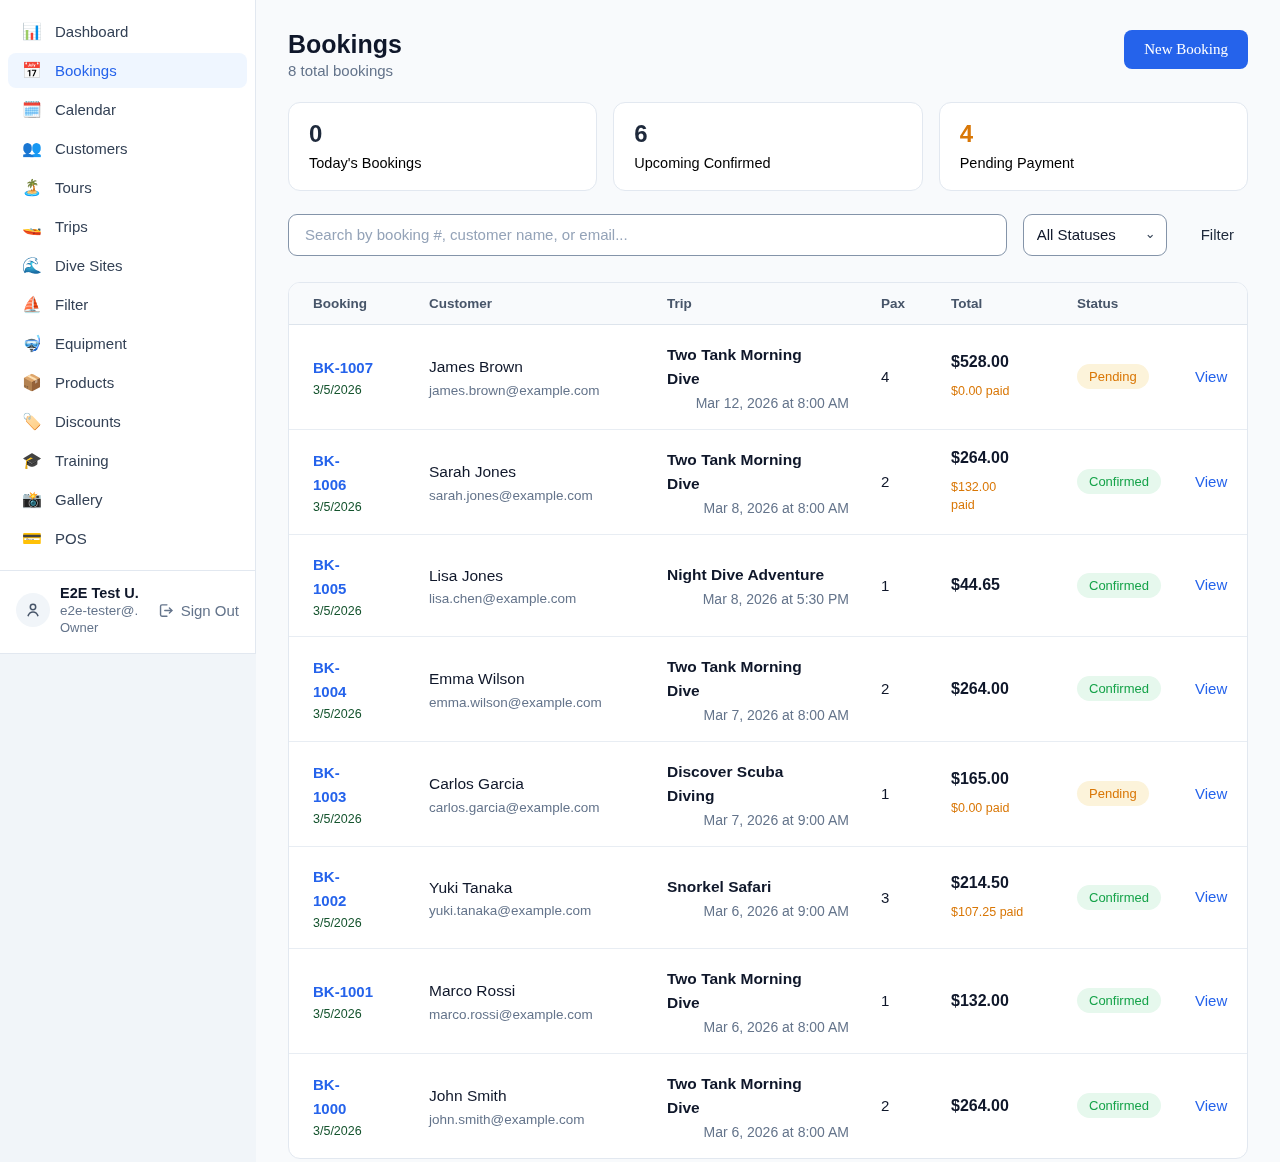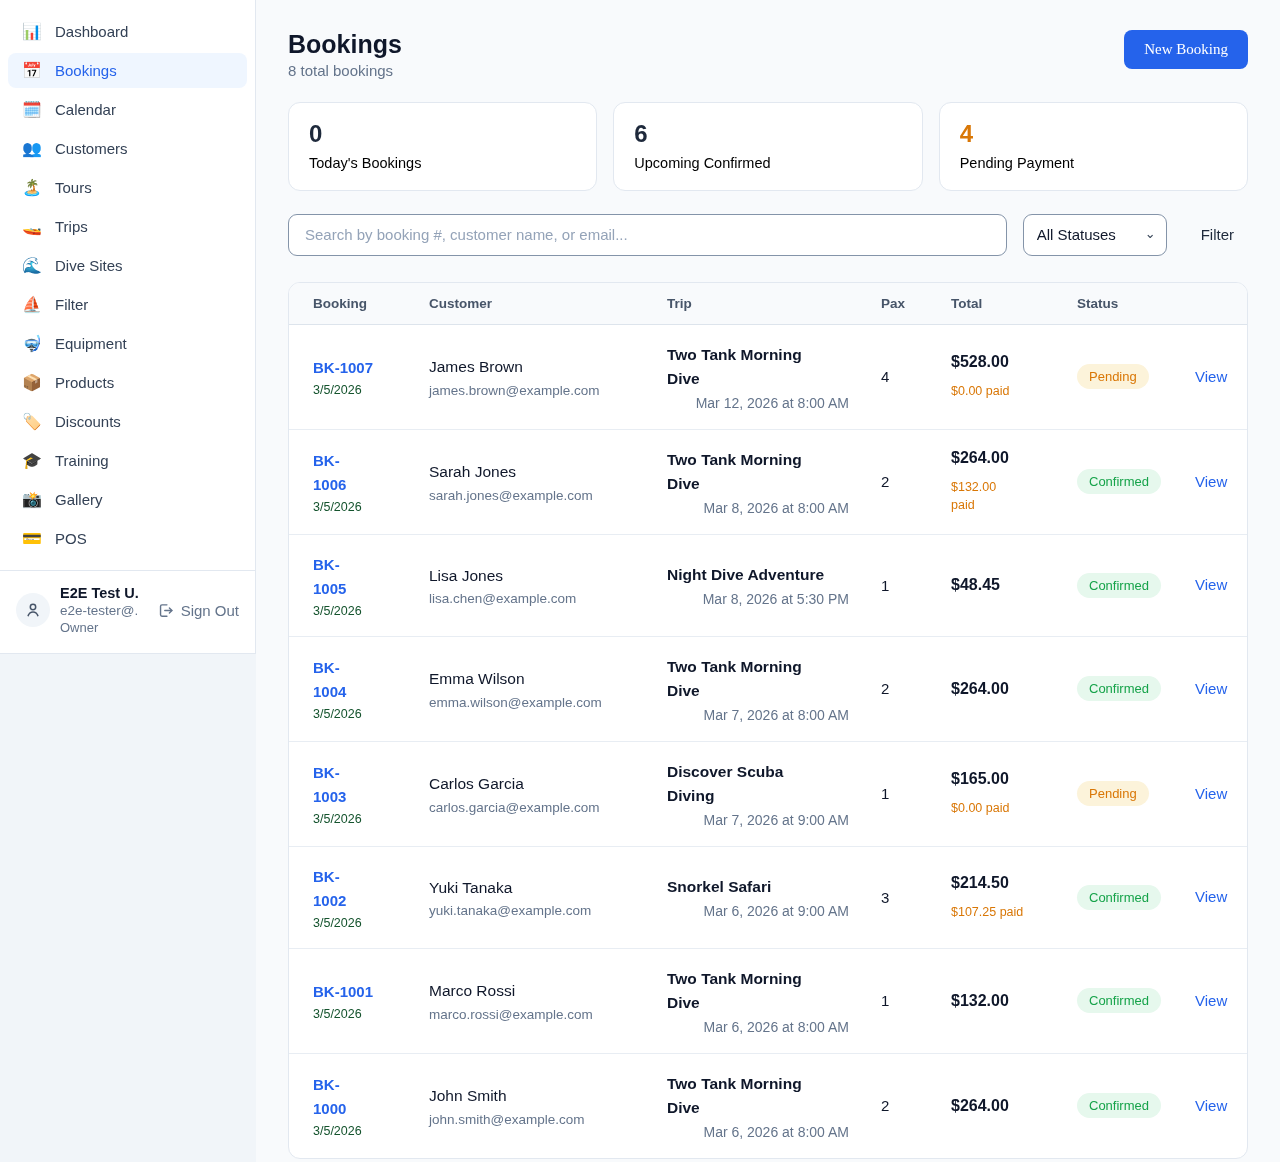--- a/index.html
+++ b/index.html
@@ -351,21 +351,21 @@
                 <div class="cust-email">lisa.chen@example.com</div>
               </td>
               <td>
                 <div class="trip-name">Night Dive Adventure</div>
                 <div class="trip-date">Mar 8, 2026 at 5:30 PM</div>
               </td>
               <td>
                 <div class="pax-val">1</div>
               </td>
               <td>
-                <div class="total-val">$48.45</div>
+                <div class="total-val">$44.65</div>
 
               </td>
               <td>
                 <span class="pill confirmed">Confirmed</span>
               </td>
               <td>
                 <a class="view-link">View</a>
               </td>
             </tr>
 

